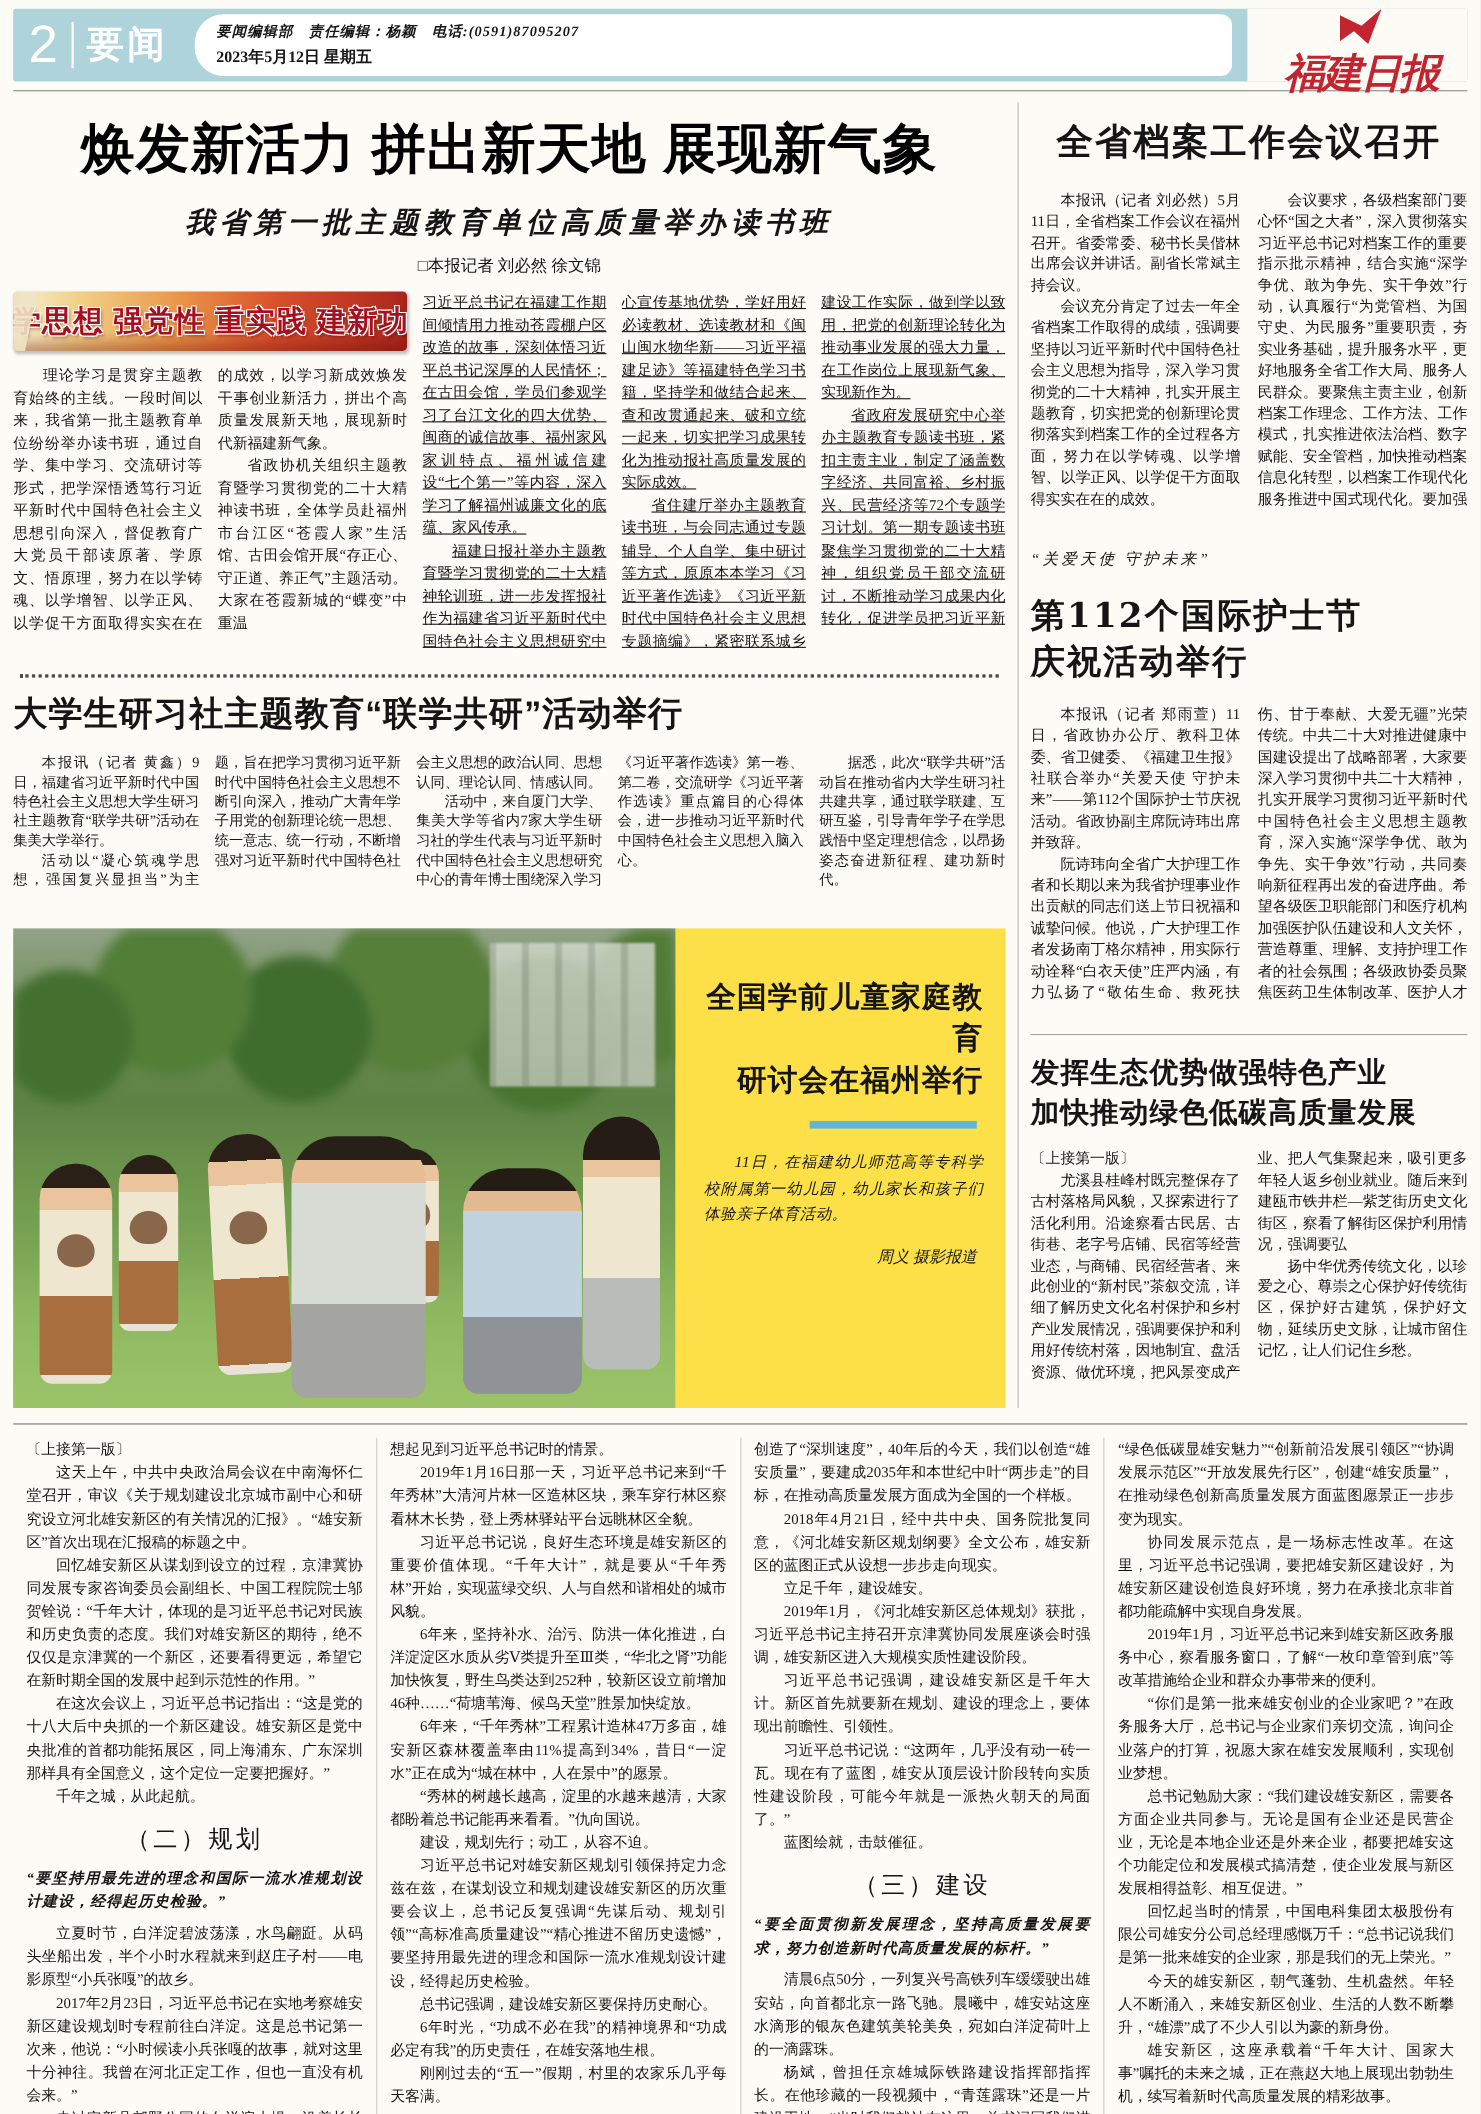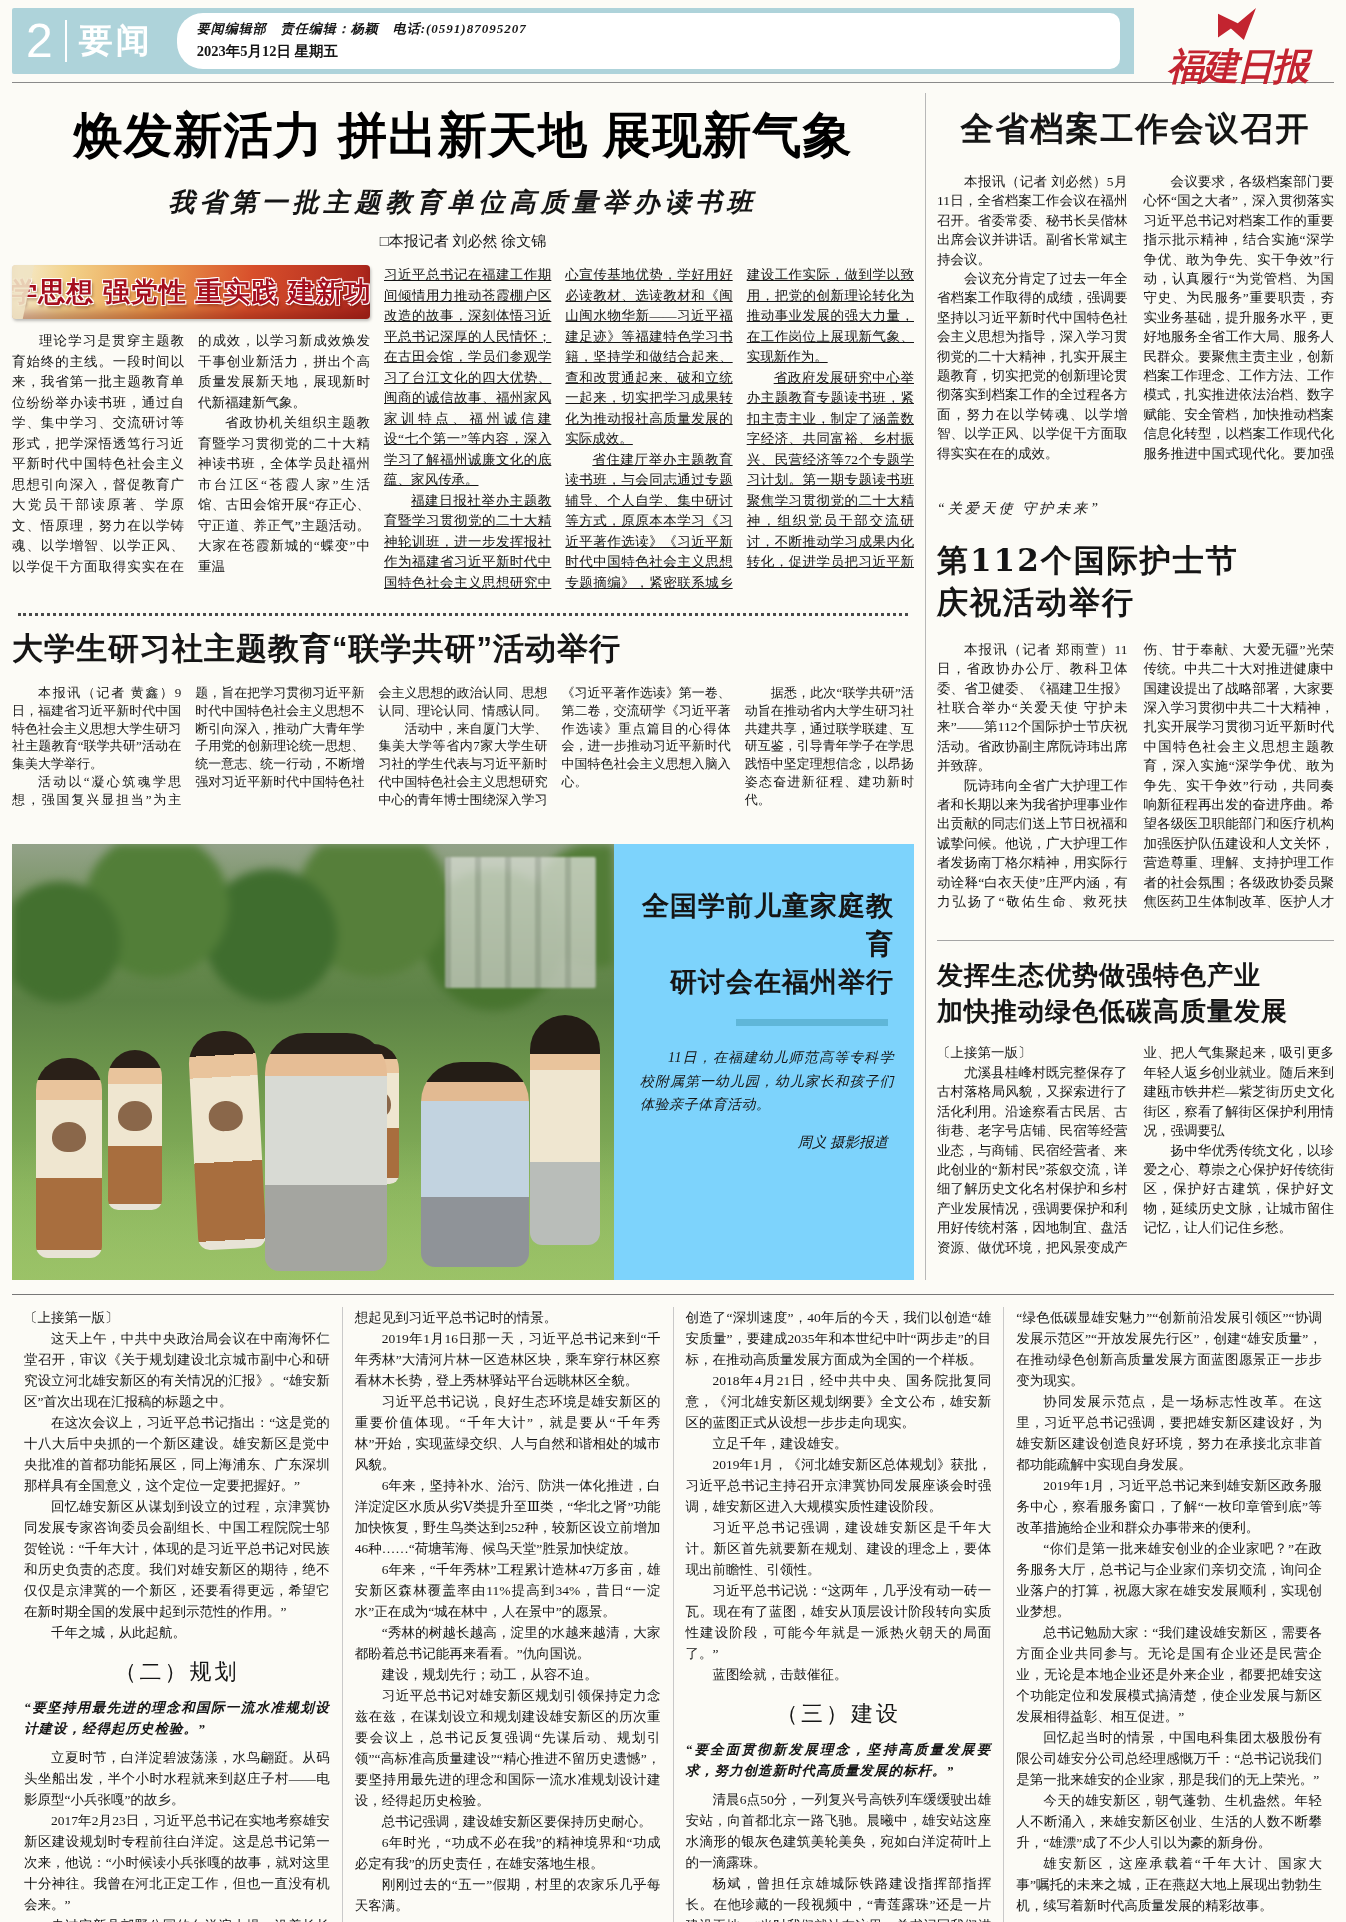--- a/index.html
+++ b/index.html
@@ -67,21 +67,21 @@
   .fig-kid:after { top:32%; width:34px; height:30px; }
   .fig-adult { border-radius:40px 40px 14px 14px; }
   .fig-adult:after { display:none; }
   .f1 { left:4%; bottom:5%; width:66px; height:200px; }
   .f2 { left:16%; bottom:16%; width:54px; height:160px; }
   .f3 { left:30%; bottom:7%; width:68px; height:218px; transform:rotate(-3deg); }
   .f4 { left:56%; bottom:22%; width:50px; height:140px; }
   .f5 { left:42%; bottom:2%; width:122px; height:238px; background:linear-gradient(180deg,#272019 0 9%,#e6bd95 9% 18%,#d8dad4 18% 64%,#a4a5a0 64% 100%); }
   .f6 { left:68%; bottom:3%; width:108px; height:205px; background:linear-gradient(180deg,#241d16 0 10%,#e2ba92 10% 19%,#c2d3e0 19% 66%,#8f9398 66% 100%); }
   .f7 { left:86%; bottom:8%; width:70px; height:230px; background:linear-gradient(180deg,#241c15 0 17%,#e9c49c 17% 24%,#efe6d0 24% 64%,#b9bdb9 64% 100%); }
-  .photo-caption { width:300px; background:#7dd3fc; padding:44px 20px 16px 26px; display:flex; flex-direction:column; }
+  .photo-caption { width:300px; background:#fde047; padding:44px 20px 16px 26px; display:flex; flex-direction:column; }
   .cap-title { font-family:"Liberation Sans",sans-serif; font-weight:900; font-size:27px; text-align:right; line-height:1.4; letter-spacing:1px; }
   .cap-bar { height:7px; background:#5fb6d8; width:60%; margin:18px 6px 20px auto; }
   .cap-text p { font-size:14px; line-height:23.5px; font-style:italic; text-align:justify; text-indent:2em; letter-spacing:.5px; }
   .cap-credit { text-align:right; font-size:14.5px; font-style:italic; margin-top:16px; padding-right:6px; }
 
   
   .headline-b { font-family:"DejaVu Serif",serif; font-size:33px; font-weight:900; text-align:center; letter-spacing:2px; margin:16px 0 20px; white-space:nowrap; }
   .b-cols,.c-cols,.e-cols { column-count:2; column-gap:16px; overflow:hidden; }
   .b-cols { height:302px; }
   .right-region .bodytext p { line-height:19.4px; }
@@ -230,22 +230,22 @@
       </article>
     </div>
   </div>
 
   <div class="bottom-rule"></div>
   <article class="art-f">
     <div class="f-col">
       <p class="f-note">〔上接第一版〕</p>
       <div>
           <p>这天上午，中共中央政治局会议在中南海怀仁堂召开，审议《关于规划建设北京城市副中心和研究设立河北雄安新区的有关情况的汇报》。“雄安新区”首次出现在汇报稿的标题之中。</p>
+          <p>回忆雄安新区从谋划到设立的过程，京津冀协同发展专家咨询委员会副组长、中国工程院院士邬贺铨说：“千年大计，体现的是习近平总书记对民族和历史负责的态度。我们对雄安新区的期待，绝不仅仅是京津冀的一个新区，还要看得更远，希望它在新时期全国的发展中起到示范性的作用。”</p>
           <p>在这次会议上，习近平总书记指出：“这是党的十八大后中央抓的一个新区建设。雄安新区是党中央批准的首都功能拓展区，同上海浦东、广东深圳那样具有全国意义，这个定位一定要把握好。”</p>
-          <p>回忆雄安新区从谋划到设立的过程，京津冀协同发展专家咨询委员会副组长、中国工程院院士邬贺铨说：“千年大计，体现的是习近平总书记对民族和历史负责的态度。我们对雄安新区的期待，绝不仅仅是京津冀的一个新区，还要看得更远，希望它在新时期全国的发展中起到示范性的作用。”</p>
           <p>千年之城，从此起航。</p>
         </div>
       <h3 class="f-head">（二）规划</h3>
       <p class="f-quote f-note">“要坚持用最先进的理念和国际一流水准规划设计建设，经得起历史检验。”</p>
       <div>
           <p>立夏时节，白洋淀碧波荡漾，水鸟翩跹。从码头坐船出发，半个小时水程就来到赵庄子村——电影原型“小兵张嘎”的故乡。</p>
           <p>2017年2月23日，习近平总书记在实地考察雄安新区建设规划时专程前往白洋淀。这是总书记第一次来，他说：“小时候读小兵张嘎的故事，就对这里十分神往。我曾在河北正定工作，但也一直没有机会来。”</p>
           <p>走过安新县郊野公园的白洋淀大堤，沿着长长的木栈道，习近平总书记步入淀区深处。他登上一座木制观景台，环视开阔水域。</p>
         </div>
     </div>

